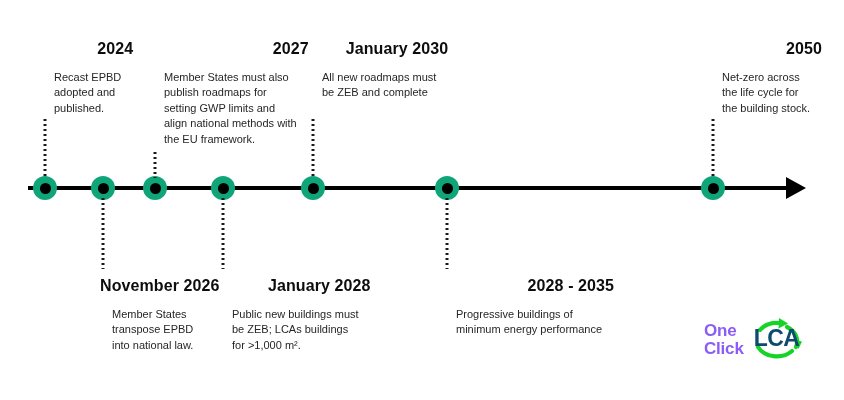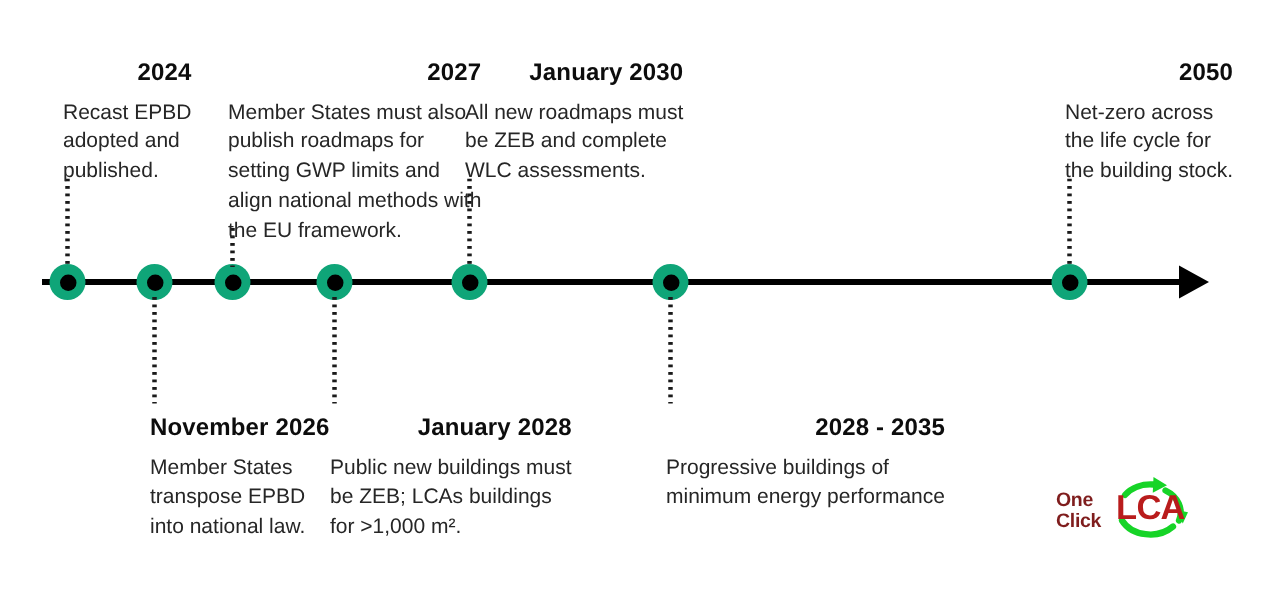--- a/index.html
+++ b/index.html
@@ -82,58 +82,58 @@
     font-size: 16px;
     font-weight: bold;
     color: #0d0d0d;
     letter-spacing: 0.1px;
     margin: 0 0 7px 0;
     white-space: nowrap;
     line-height: 1.1;
     text-align: right;
   }
   .event-desc {
-    font-size: 14px;
+    font-size: 11px;
     color: #262626;
     line-height: 1.42;
-    margin: 0;
+    margin: 12px;
   }
 
   
   #logo {
     position: absolute;
     left: 704px;
     top: 315px;
     width: 116px;
     height: 48px;
     display: flex;
     align-items: center;
   }
   #logo-wordmark {
-    font-size: 13px;
+    font-size: 17px;
     font-weight: bold;
-    color: #7f1d1d;
+    color: #8b5cf6;
     line-height: 1.04;
     letter-spacing: -0.2px;
     text-align: left;
     padding-top: 1px;
   }
   #logo-lca-wrap {
     position: relative;
     width: 62px;
     height: 46px;
     margin-left: 2px;
   }
   #logo-lca-text {
     position: absolute;
     left: 8px;
     top: 11px;
     font-size: 23px;
     font-weight: bold;
-    color: #b91c1c;
+    color: #0c4a6e;
     letter-spacing: -0.5px;
     line-height: 1;
   }
   #logo-ring {
     position: absolute;
     left: 0;
     top: 0;
   }
 </style>
 </head>
@@ -193,21 +193,20 @@
           <div>Public new buildings must</div>
           <div>be ZEB; LCAs buildings</div>
           <div>for &gt;1,000 m².</div>
         </div>
       </div>
       <div class="event" style="left: 310px; top: 40px;">
         <div class="event-year">January 2030</div>
         <div class="event-desc">
           <div>All new roadmaps must</div>
           <div>be ZEB and complete</div>
-          <div>WLC assessments.</div>
         </div>
       </div>
       <div class="event" style="left: 444px; top: 277px;">
         <div class="event-year">2028 - 2035</div>
         <div class="event-desc">
           <div>Progressive buildings of</div>
           <div>minimum energy performance</div>
         </div>
       </div>
       <div class="event" style="left: 710px; top: 40px;">

